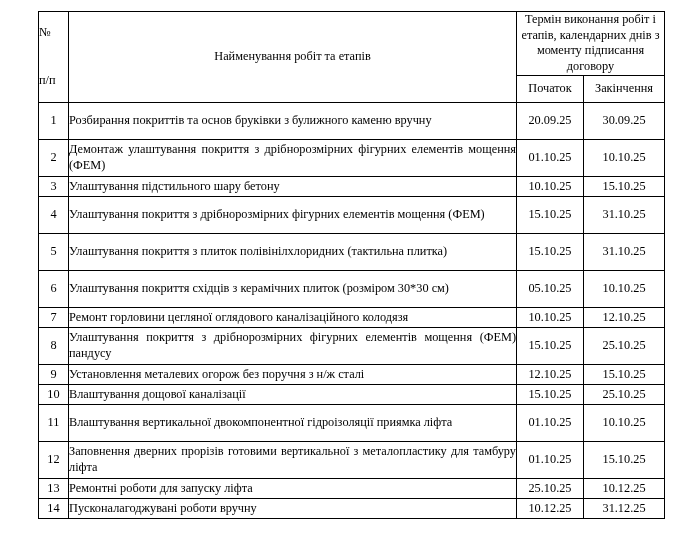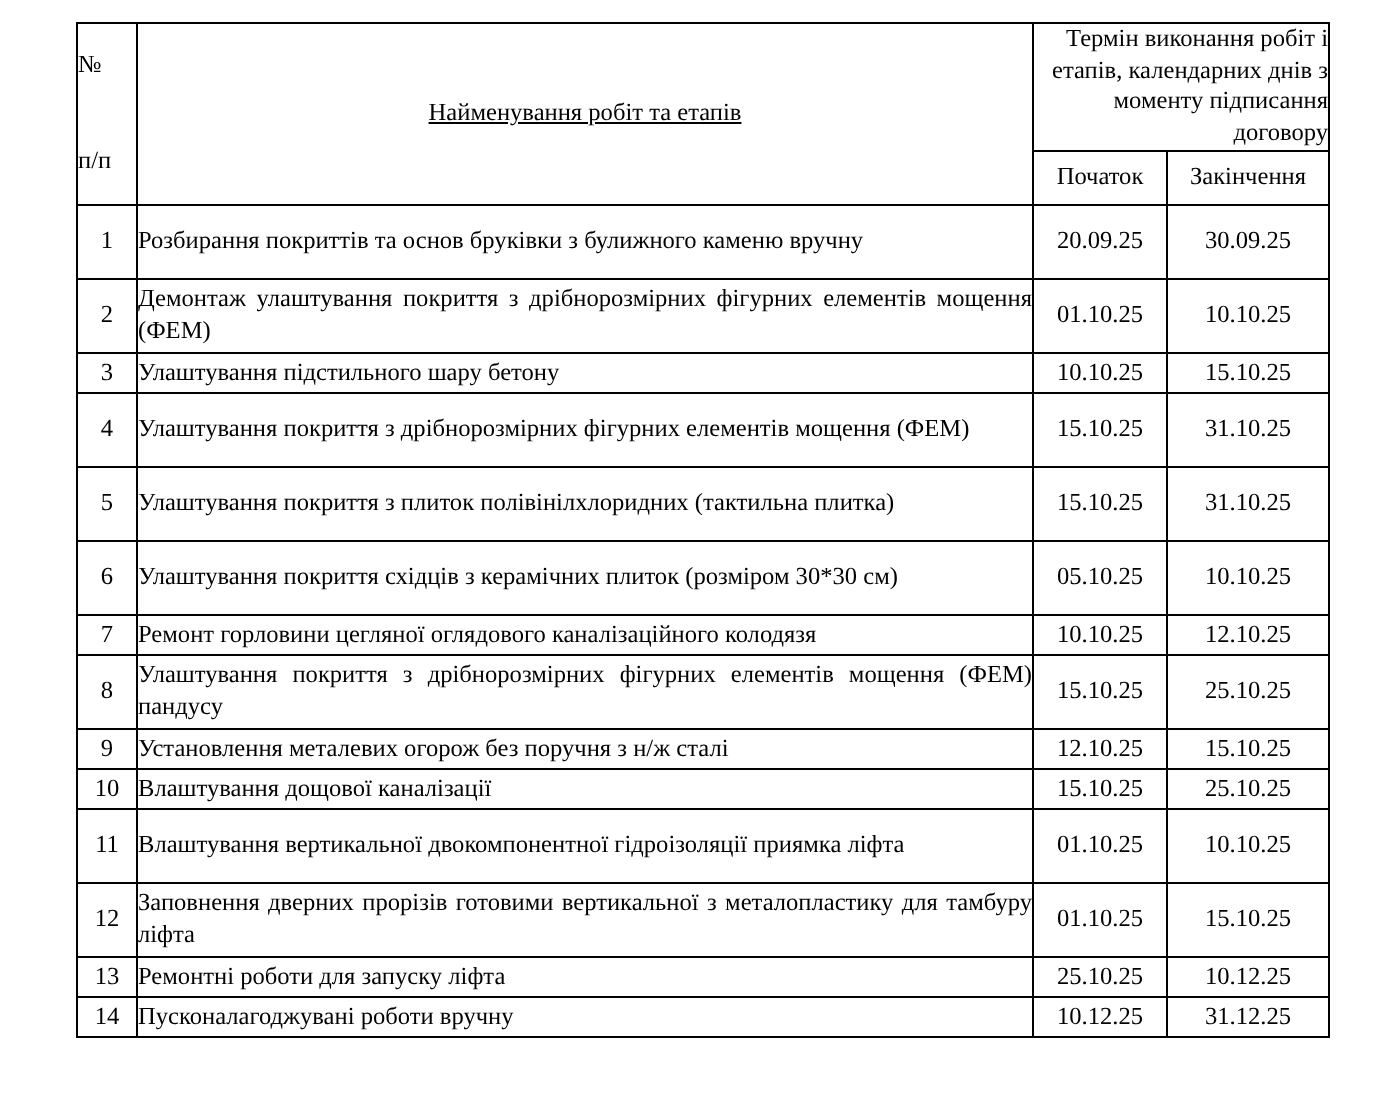--- a/index.html
+++ b/index.html
@@ -54,25 +54,24 @@
     font-size: 12.6px;
     line-height: 1.2;
     vertical-align: middle;
   }
   .hd-num .l1 { display: block; }
   .hd-num .l2 { display: block; margin-top: 33px; }
 
   .hd-name {
     font-size: 12.6px;
     padding: 0 6px;
-    text-decoration: underline;
   }
 
   .hd-term {
-    text-align: right;
+    text-align: center;
     font-size: 12.4px;
     line-height: 1.3;
     padding: 5px 4px 5px 4px;
     vertical-align: middle;
   }
 
   .hd-sub {
     text-align: center;
     font-size: 12.4px;
     padding: 4px 2px;

